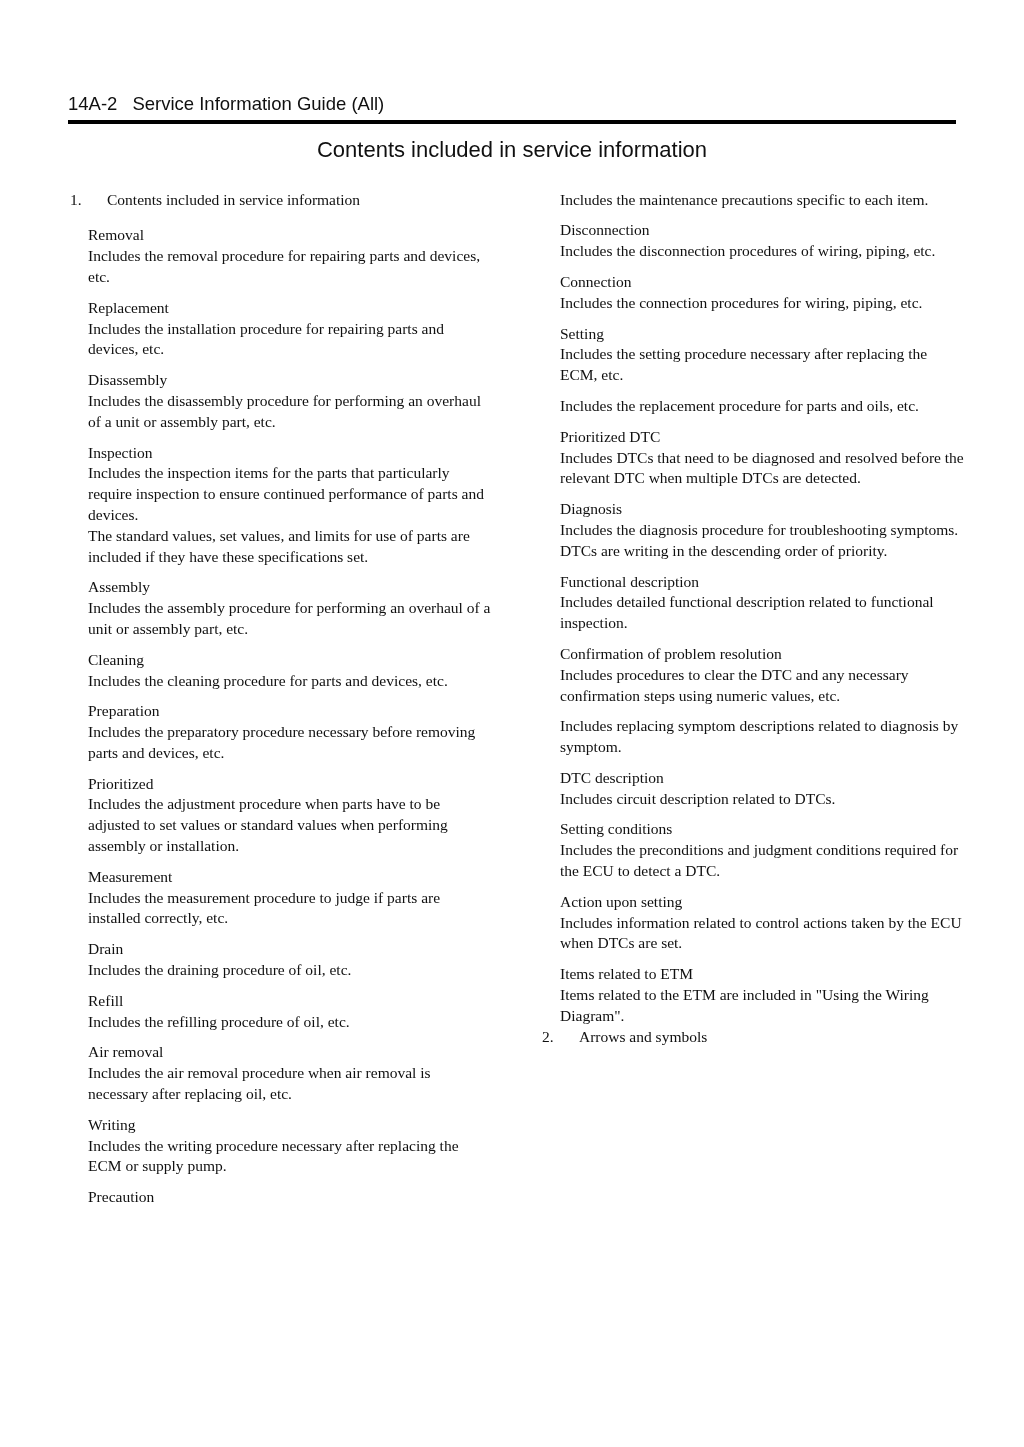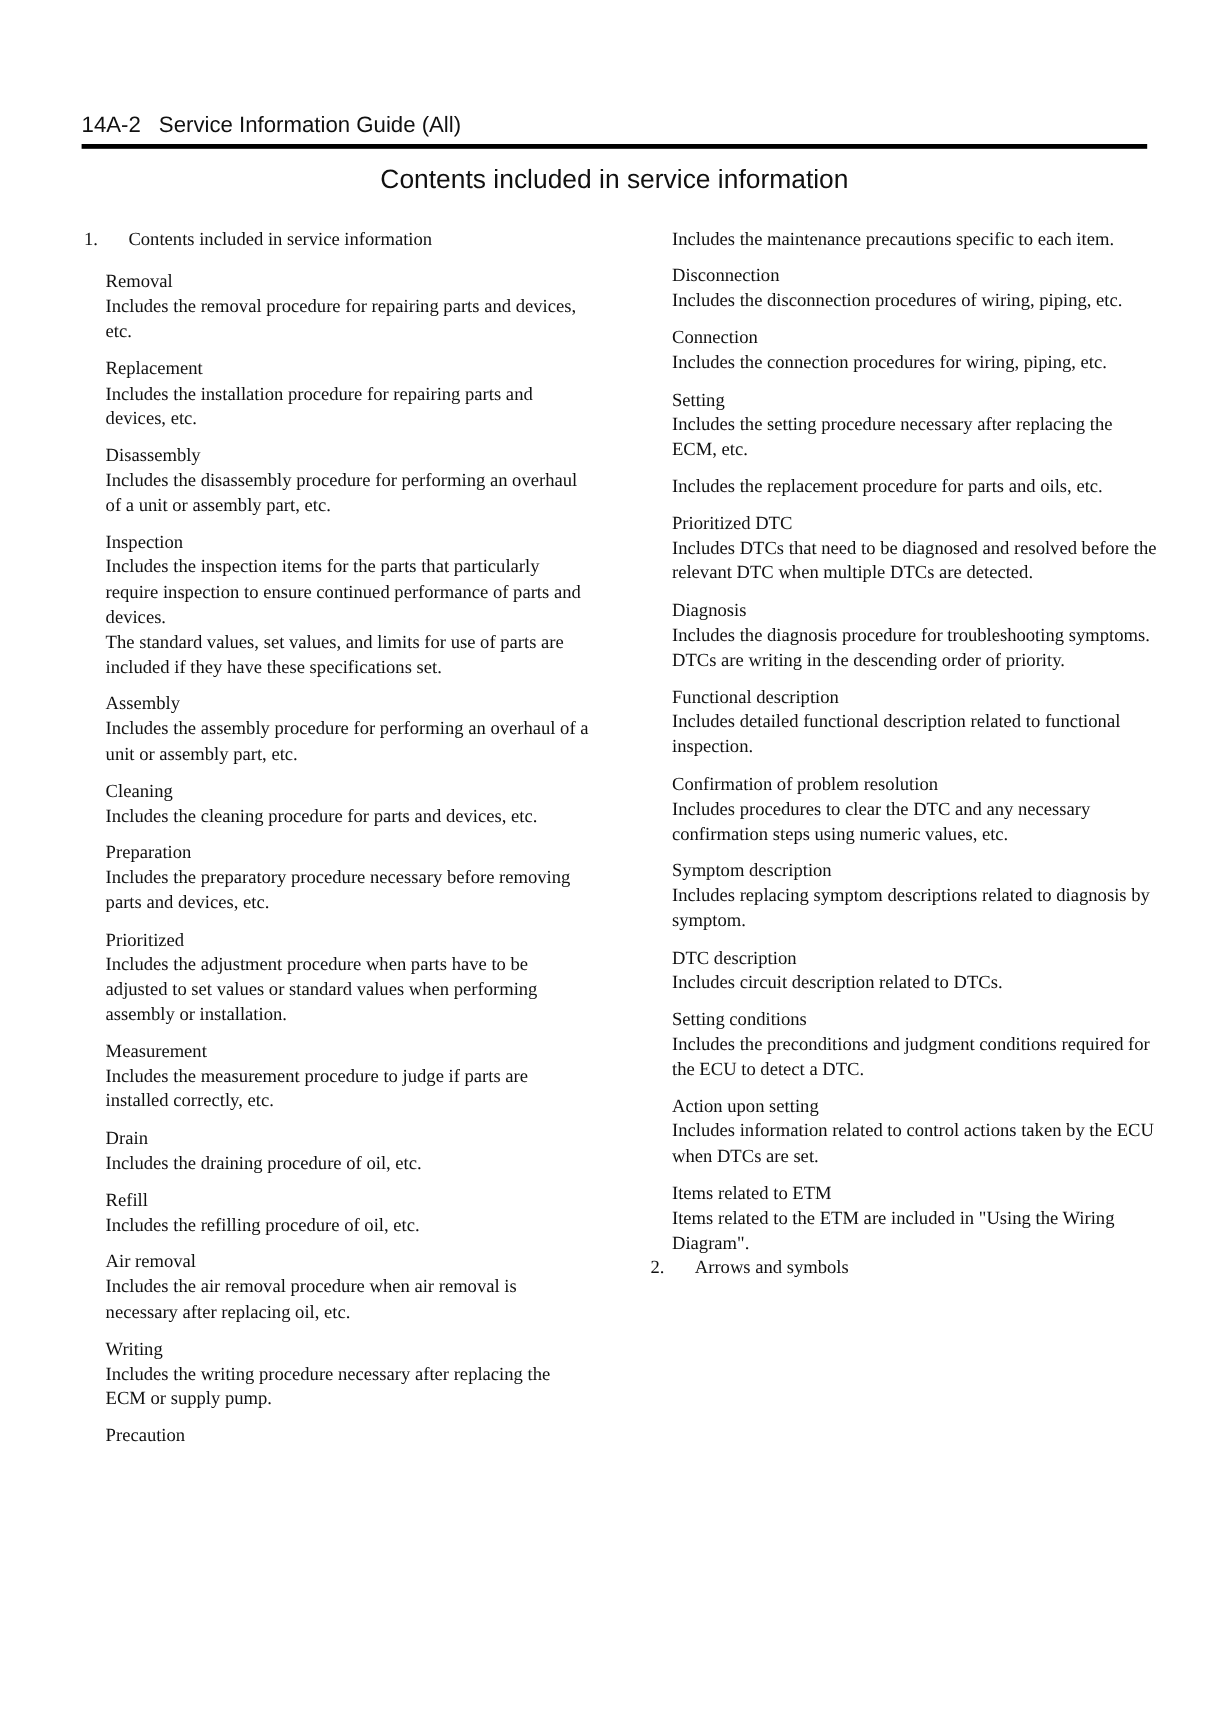--- a/index.html
+++ b/index.html
@@ -159,21 +159,20 @@
           </div>
           <div class="item">
             <div class="item-name">Functional description</div>
             <div class="item-desc">Includes detailed functional description related to functional inspection.</div>
           </div>
           <div class="item">
             <div class="item-name">Confirmation of problem resolution</div>
             <div class="item-desc">Includes procedures to clear the DTC and any necessary confirmation steps using numeric values, etc.</div>
           </div>
           <div class="item">
-            <div class="item-name">Symptom description</div>
             <div class="item-desc">Includes replacing symptom descriptions related to diagnosis by symptom.</div>
           </div>
           <div class="item">
             <div class="item-name">DTC description</div>
             <div class="item-desc">Includes circuit description related to DTCs.</div>
           </div>
           <div class="item">
             <div class="item-name">Setting conditions</div>
             <div class="item-desc">Includes the preconditions and judgment conditions required for the ECU to detect a DTC.</div>
           </div>

